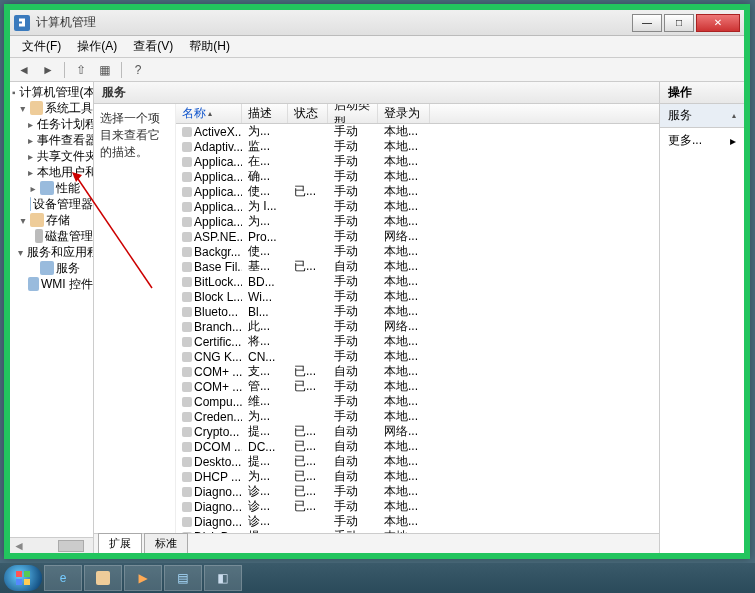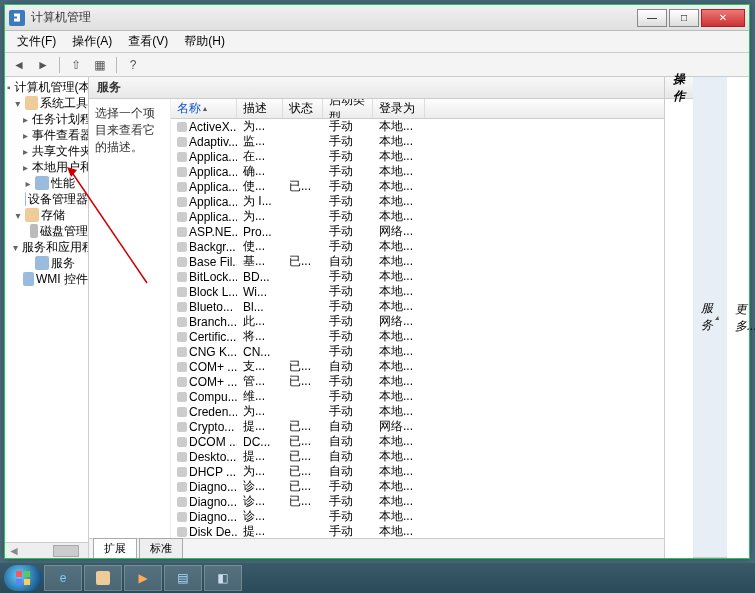--- a/index.html
+++ b/index.html
@@ -1,17 +1,17 @@
 <!DOCTYPE html>
 <html><head>
 <meta charset="utf-8">
 <style>
 * { margin: 0; padding: 0; box-sizing: border-box; font-family: "Microsoft YaHei", "SimSun", sans-serif; font-size: 12px; }
 body { width: 755px; height: 593px; background: #4a6b7c; overflow: hidden; }
-.window { position: absolute; left: 4px; top: 4px; width: 746px; height: 555px; background: #fff; border: 1px solid #22c55e; box-shadow: 0 0 8px rgba(0,0,0,0.3); }
+.window { position: absolute; left: 4px; top: 4px; width: 746px; height: 555px; background: #fff; border: 6px solid #22c55e; box-shadow: 0 0 8px rgba(0,0,0,0.3); }
 .titlebar { height: 26px; background: linear-gradient(#f0f0f0,#e0e0e0); display: flex; align-items: center; padding: 0 4px; border-bottom: 1px solid #bbb; }
 .titlebar-icon { width: 16px; height: 16px; background: #3a7abd; border-radius: 2px; margin-right: 6px; position: relative; }
 .titlebar-icon::after { content: ""; position: absolute; inset: 3px; background: #fff; clip-path: polygon(20% 10%,80% 10%,80% 90%,20% 90%,20% 60%,50% 60%,50% 40%,20% 40%); }
 .title { flex: 1; color: #333; }
 .win-btns { display: flex; }
 .win-btn { width: 30px; height: 18px; margin-left: 2px; border: 1px solid #888; background: linear-gradient(#fff,#ddd); display: flex; align-items: center; justify-content: center; font-size: 10px; cursor: default; }
 .win-btn.close { width: 44px; background: linear-gradient(#e77,#c33); color: #fff; border-color: #a22; }
 .menubar { height: 22px; background: #f4f4f4; border-bottom: 1px solid #ccc; display: flex; align-items: center; padding: 0 4px; }
 .menu-item { padding: 2px 8px; cursor: default; }
 .toolbar { height: 24px; background: #f4f4f4; border-bottom: 1px solid #ccc; display: flex; align-items: center; padding: 0 4px; gap: 4px; }
@@ -44,21 +44,21 @@
 .cell { padding: 0 6px; overflow: hidden; white-space: nowrap; text-overflow: ellipsis; }
 .cell.name { width: 66px; display: flex; align-items: center; gap: 2px; }
 .sicon { width: 10px; height: 10px; background: #ccc; border-radius: 2px; flex-shrink: 0; }
 .cell.desc { width: 46px; }
 .cell.stat { width: 40px; }
 .cell.start { width: 50px; }
 .cell.logon { width: 52px; }
 .mid-tabs { height: 20px; border-top: 1px solid #ccc; display: flex; align-items: flex-end; background: #f4f4f4; padding-left: 4px; }
 .tab { padding: 2px 10px; border: 1px solid #aaa; border-bottom: none; background: #fff; margin-right: 2px; cursor: default; font-size: 11px; }
 .tab.inactive { background: #eee; }
-.action-pane { width: 84px; background: #fff; display: flex; flex-direction: row; font-style: italic; }
+.action-pane { width: 84px; background: #fff; display: flex; flex-direction: column; }
 .action-head { height: 22px; background: linear-gradient(#f8f8f8,#e8e8e8); border-bottom: 1px solid #ccc; display: flex; align-items: center; padding: 0 8px; font-weight: bold; }
 .action-group { background: #e8eef5; padding: 3px 8px; border-bottom: 1px solid #ccc; display:flex; align-items:center; justify-content:space-between; }
 .action-item { padding: 4px 8px; display: flex; align-items: center; gap: 4px; cursor: default; }
 .tree-scroll { position: absolute; bottom: 0; left: 0; right: 0; height: 16px; background: #eee; border-top: 1px solid #ccc; display:flex; align-items:center; }
 .tree-scroll .thumb { width: 26px; height: 12px; background: #ccc; border: 1px solid #aaa; margin-left: 30px; }
 .annotation-arrow { position: absolute; left: 62px; top: 162px; width: 84px; height: 120px; pointer-events: none; }
 .taskbar { position: absolute; left: 0; bottom: 0; width: 755px; height: 30px; background: linear-gradient(#3a5a6a,#2a4a5a); display: flex; align-items: center; padding: 0 4px; gap: 2px; }
 .start-btn { width: 38px; height: 26px; border-radius: 14px; background: radial-gradient(circle at 40% 40%, #6cf, #036); display:flex;align-items:center;justify-content:center; }
 .task-item { width: 38px; height: 26px; background: rgba(255,255,255,0.15); border: 1px solid rgba(255,255,255,0.2); display:flex;align-items:center;justify-content:center; }
 .chev { font-size: 8px; color: #555; margin-left:2px; }

